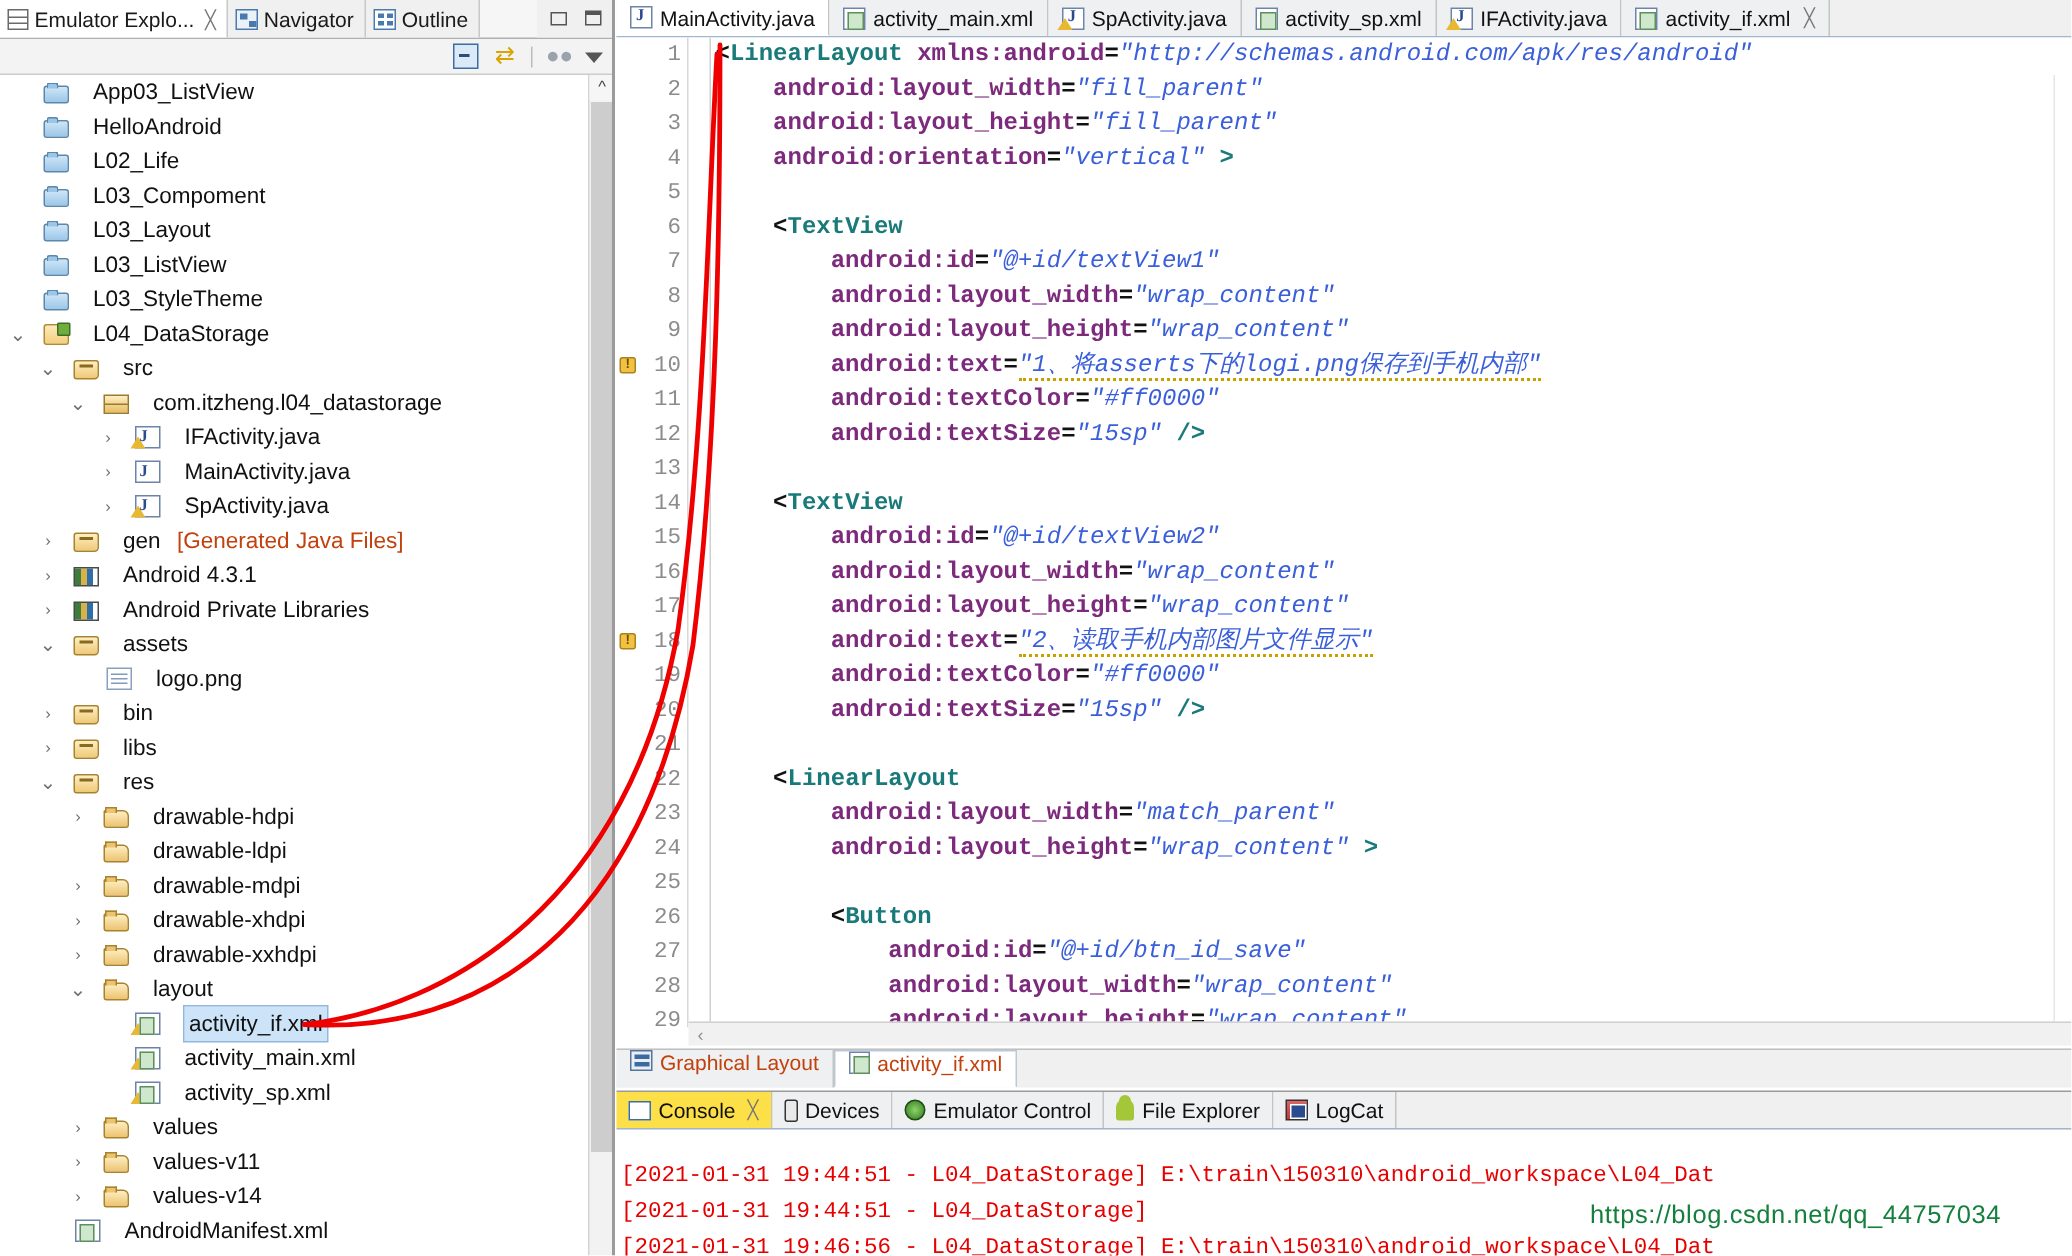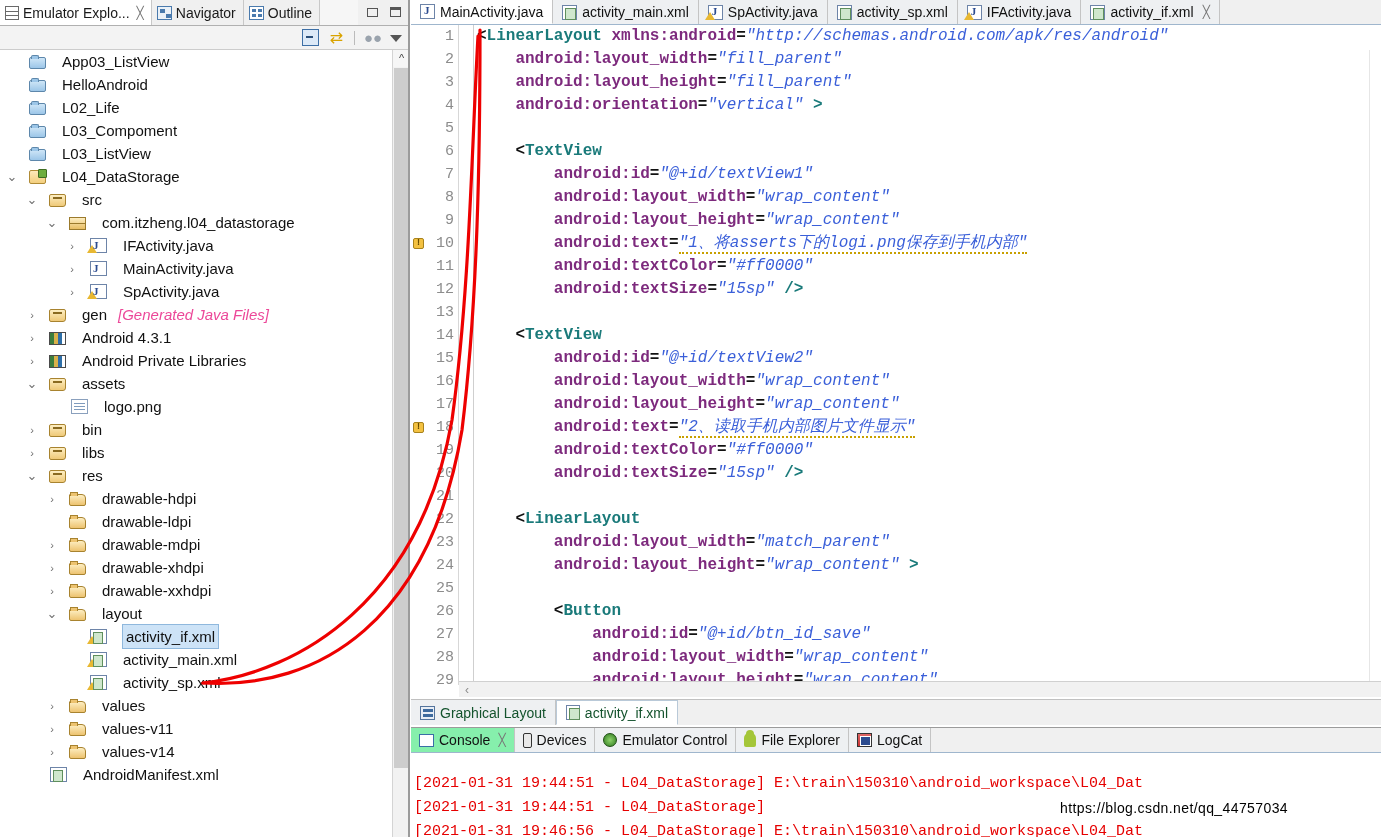--- a/index.html
+++ b/index.html
@@ -79,21 +79,21 @@
   .row .lbl { line-height: 23px; }
   .row.sel .lbl {
     background: #cde3f7; outline: 1px solid #8fb8dd; padding: 0 3px;
   }
   .arrow {
     width: 12px; text-align: center; color: #707070; font-size: 11px;
     flex: 0 0 12px;
   }
   .arrow.empty { color: transparent; }
   .ico { flex: 0 0 17px; width: 17px; height: 15px; margin-right: 5px; position: relative; }
-  .gray { color: #ec4899; font-style: italic; }
+  .gray { color: #c2410c; }
 
   
   .ic-folder-closed {
     background: linear-gradient(#cfe6f7,#9cc6e8);
     border: 1px solid #5d87ab; border-radius: 2px;
     width: 15px; height: 12px; margin-top: 2px;
   }
   .ic-folder-closed::before {
     content:""; position:absolute; left:1px; top:-3px; width:6px; height:3px;
     background:#9cc6e8; border:1px solid #5d87ab; border-bottom:none; border-radius:2px 2px 0 0;
@@ -253,38 +253,38 @@
   #editor-right-edge {
     position:absolute; left:958px; top:25px; width:12px; height:656px;
     background:#ffffff; border-left:1px solid #e6e6e6;
   }
 
   #layout-tabs {
     position:absolute; left:0; top:699px; width:970px; height:26px;
     background:#f0f0f0; border-top:1px solid #c0c0c0; display:flex; align-items:stretch;
   }
   .ltab {
-    display:flex; align-items:center; gap:5px; padding:0 9px;
-    font-size:14px; color:#14532d; background:#eef0f2; border-right:1px solid #c4c4c4;
+    display:flex; gap:5px; padding:0 9px;
+    font-size:14px; color:#c2410c; background:#eef0f2; border-right:1px solid #c4c4c4;
   }
   .ltab.active { background:#ffffff; border:1px solid #b9c9d8; border-bottom-color:#ffffff; }
 
   #bottom-view {
     position:absolute; left:0; top:727px; width:970px; height:110px; background:#ffffff;
     border-top:1px solid #9b9b9b;
   }
   #bottom-tabbar {
     position:absolute; left:0; top:0; width:970px; height:25px;
     background:#f0f0f0; border-bottom:1px solid #9fb6cd; display:flex; align-items:stretch;
   }
   .btab {
     display:flex; align-items:center; gap:5px; padding:0 8px; font-size:14px;
     color:#111; border-right:1px solid #c4c4c4; background:#eef0f2; white-space:nowrap;
   }
-  .btab.active { background:#86efac;text-align:center; }
+  .btab.active { background:#fde047;text-align:center; }
   .btab .closex { font-size:12px; color:#777; margin-left:3px; }
   #console-header {
     position:absolute; left:0; top:25px; width:970px; height:19px;
     background:#f5f5f5; border-bottom:1px solid #d5d5d5;
     font-size:13px; color:#1a1a1a; padding-left:3px; line-height:19px;
   }
   #console-body {
     position:absolute; left:0; top:44px; width:970px; height:66px;
     background:#ffffff; overflow:hidden;
     font-family:"Liberation Mono", monospace; font-size:15px; color:#e60000;
@@ -320,21 +320,21 @@
     box-shadow: 0 5px 0 #4a7aad, 6px 0 0 #4a7aad, 6px 5px 0 #4a7aad; }
   .ico-pkgexp { width:14px;height:14px;background:#ffffff;border:1px solid #6a6a6a; position:relative; }
   .ico-pkgexp::after{ content:""; position:absolute; left:0; right:0; top:4px; height:1px; background:#6a6a6a;
     box-shadow: 0 4px 0 #6a6a6a; }
 
   
   #annotation-overlay {
     position:absolute; left:0; top:0; width:1381px; height:837px; pointer-events:none;
   }
   #watermark {
-    position:absolute; left:1060px; top:800px; font-size:14px; color:#000000;
+    position:absolute; left:1060px; top:800px; font-size:17px; color:#15803d;
     font-family:"Liberation Sans", sans-serif; letter-spacing:0.4px;
   }
 </style>
 </head>
 <body>
 
 <div id="root">
 
   <div id="left-panel">
 
@@ -383,21 +383,31 @@
           <span class="lbl">L02_Life</span>
         </div>
         <div class="row" style="padding-left: 6px;">
           <span class="arrow empty">&nbsp;</span>
           <span class="ico ic-folder-closed"></span>
           <span class="lbl">L03_Compoment</span>
         </div>
         <div class="row" style="padding-left: 6px;">
           <span class="arrow empty">&nbsp;</span>
           <span class="ico ic-folder-closed"></span>
+          <span class="lbl">L03_Layout</span>
+        </div>
+        <div class="row" style="padding-left: 6px;">
+          <span class="arrow empty">&nbsp;</span>
+          <span class="ico ic-folder-closed"></span>
           <span class="lbl">L03_ListView</span>
+        </div>
+        <div class="row" style="padding-left: 6px;">
+          <span class="arrow empty">&nbsp;</span>
+          <span class="ico ic-folder-closed"></span>
+          <span class="lbl">L03_StyleTheme</span>
         </div>
         <div class="row" style="padding-left: 6px;">
           <span class="arrow" style="font-size: 13px; line-height: 10px;">⌄</span>
           <span class="ico ic-proj"></span>
           <span class="lbl">L04_DataStorage</span>
         </div>
         <div class="row" style="padding-left: 26px;">
           <span class="arrow" style="font-size: 13px; line-height: 10px;">⌄</span>
           <span class="ico ic-srcfolder"></span>
           <span class="lbl">src</span>

